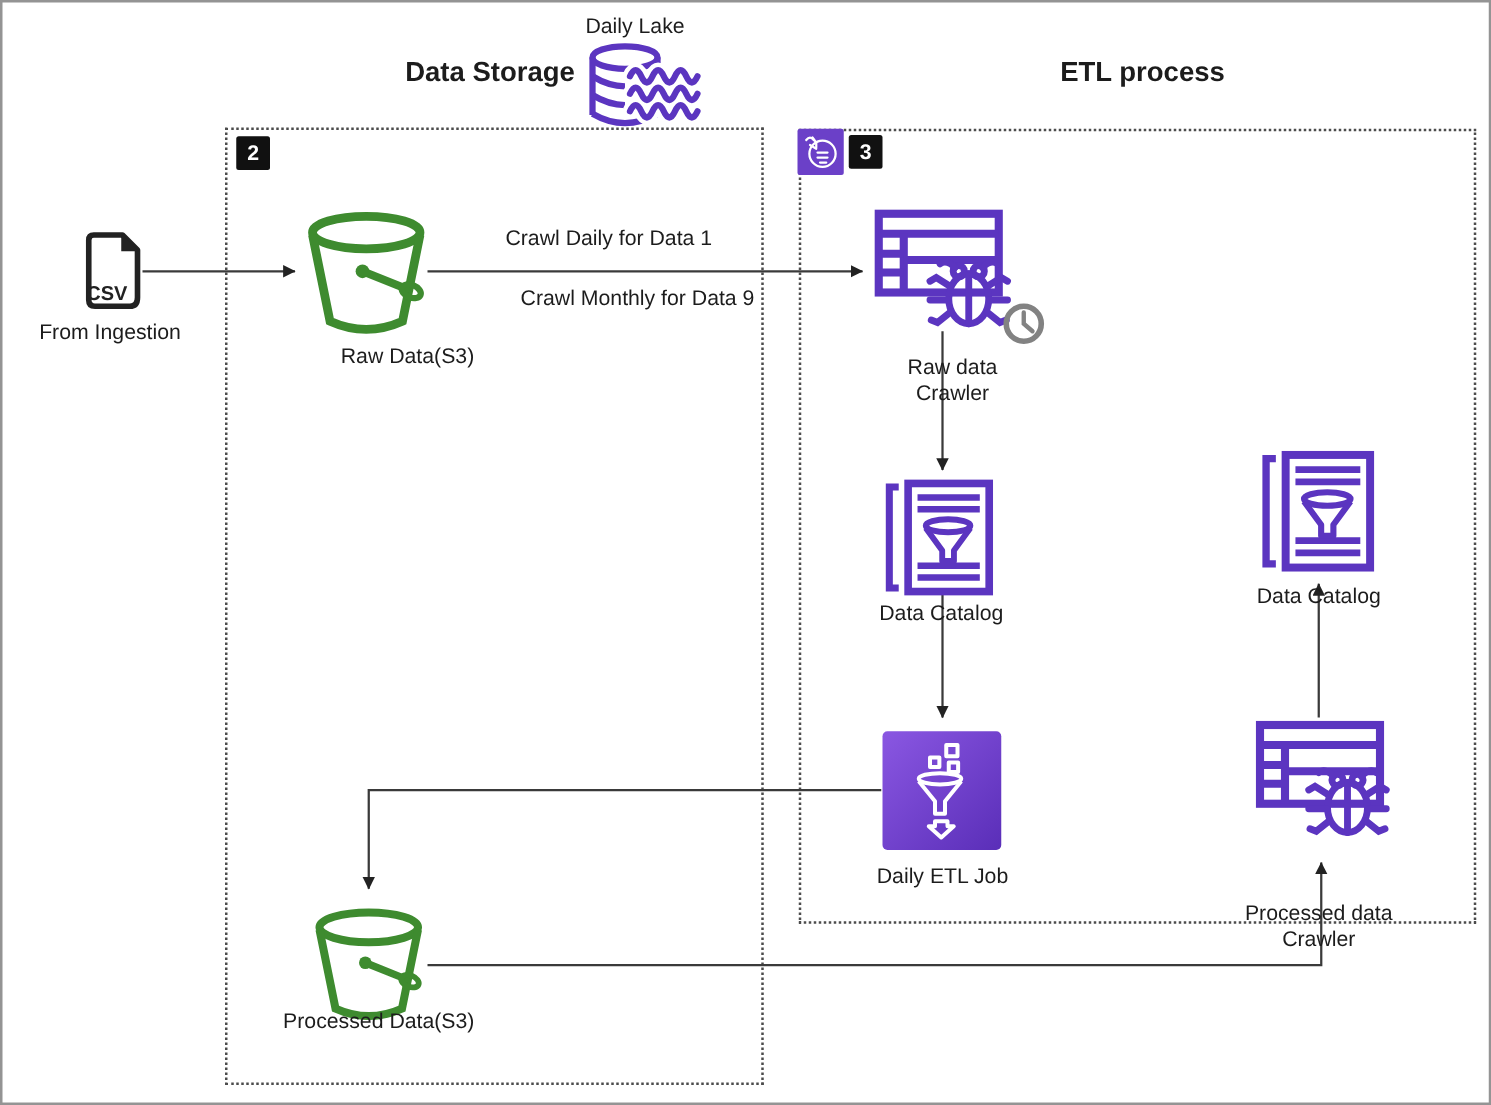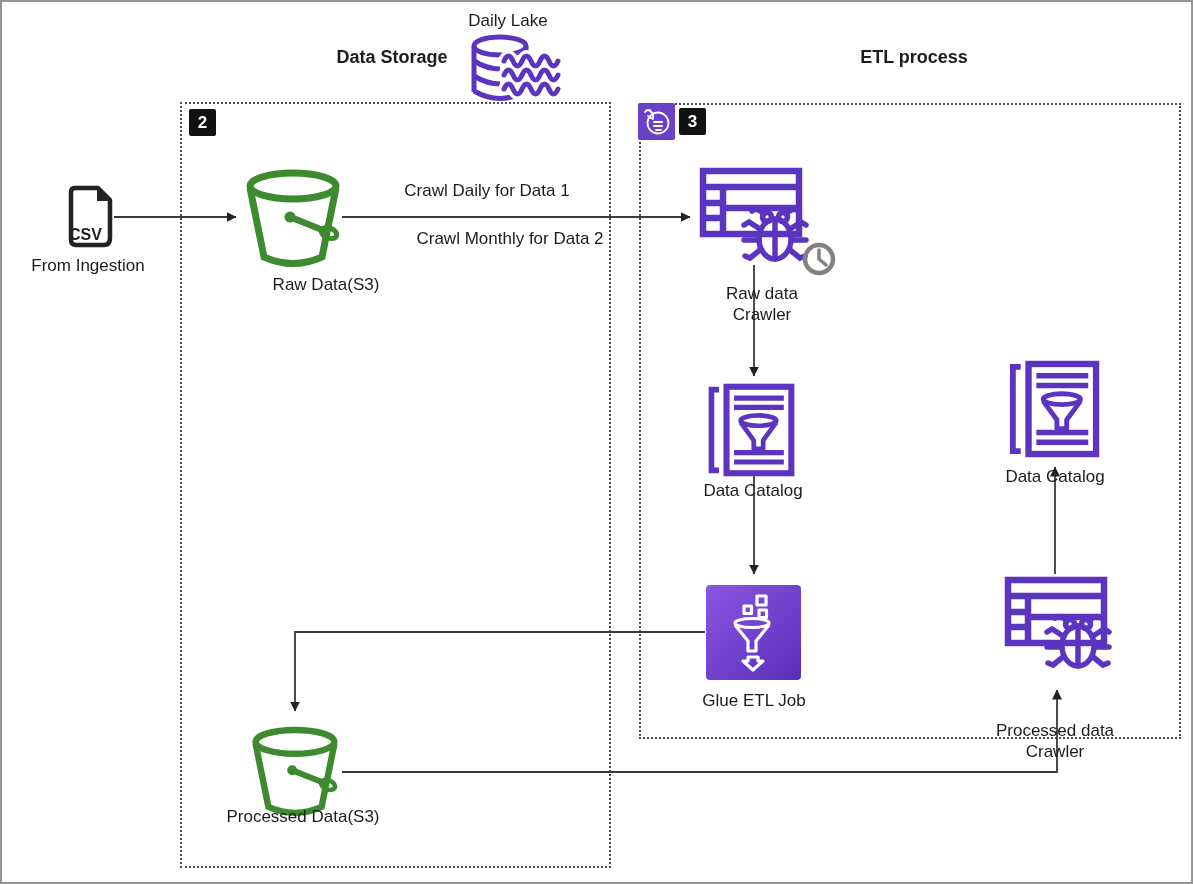--- a/index.html
+++ b/index.html
@@ -16,21 +16,21 @@
   html,body{margin:0;padding:0;background:#fff;}
   #canvas{
     position:relative;width:1193px;height:884px;background:#ffffff;
     border:2px solid var(--border);box-sizing:border-box;overflow:hidden;
     font-family:"Liberation Sans", sans-serif;color:var(--ink);
   }
   .abs{position:absolute;}
   .groupbox{position:absolute;border:2px dotted #4c4c4c;background:transparent;}
   .label{position:absolute;transform:translateX(-50%);white-space:nowrap;
     font-size:17px;line-height:21px;text-align:center;color:#1c1c1c;}
-  .label.bold{font-weight:bold;font-size:18px;}
+  .label.bold{font-weight:bold;font-size:22px;}
   .badge{position:absolute;width:27px;height:27px;background:var(--badge);
     color:#ffffff;font-weight:bold;font-size:17px;display:flex;
     align-items:center;justify-content:center;border-radius:2px;}
   svg{display:block;overflow:visible;}
   .stroke-purple{stroke:var(--purple);fill:none;}
   .stroke-green{stroke:var(--green);fill:none;}
   .fill-green{fill:var(--green);}
   .stroke-ink{stroke:var(--ink);fill:none;}
   .fill-ink{fill:var(--ink);}
   .stroke-line{stroke:var(--line);fill:none;}
@@ -204,27 +204,27 @@
     <span>3</span>
   </div>
 
   <div class="label" style="left:506px;top:8px;">Daily Lake</div>
   <div class="label bold" style="left:390px;top:45px;">Data Storage</div>
   <div class="label bold" style="left:912px;top:45px;">ETL process</div>
 
   <div class="label" style="left:86px;top:253px;">From Ingestion</div>
   <div class="label" style="left:296px;top:272px;margin-left:28px;">Raw Data(S3)</div>
   <div class="label" style="left:485px;top:178px;">Crawl Daily for Data 1</div>
-  <div class="label" style="left:508px;top:226px;">Crawl Monthly for Data 2</div>
+  <div class="label" style="left:508px;top:226px;">Crawl Monthly for Data 9</div>
   <div class="label" style="left:760px;top:281px;">
     <div>Raw data</div>
     <div>Crawler</div>
   </div>
   <div class="label" style="left:751px;top:478px;">Data Catalog</div>
-  <div class="label" style="left:752px;top:688px;">Glue ETL Job</div>
+  <div class="label" style="left:752px;top:688px;">Daily ETL Job</div>
   <div class="label" style="left:301px;top:804px;">Processed Data(S3)</div>
   <div class="label" style="left:1053px;top:718px;">
     <div>Processed data</div>
     <div>Crawler</div>
   </div>
   <div class="label" style="left:1053px;top:464px;">Data Catalog</div>
 
 </div>
 
 </body></html>

